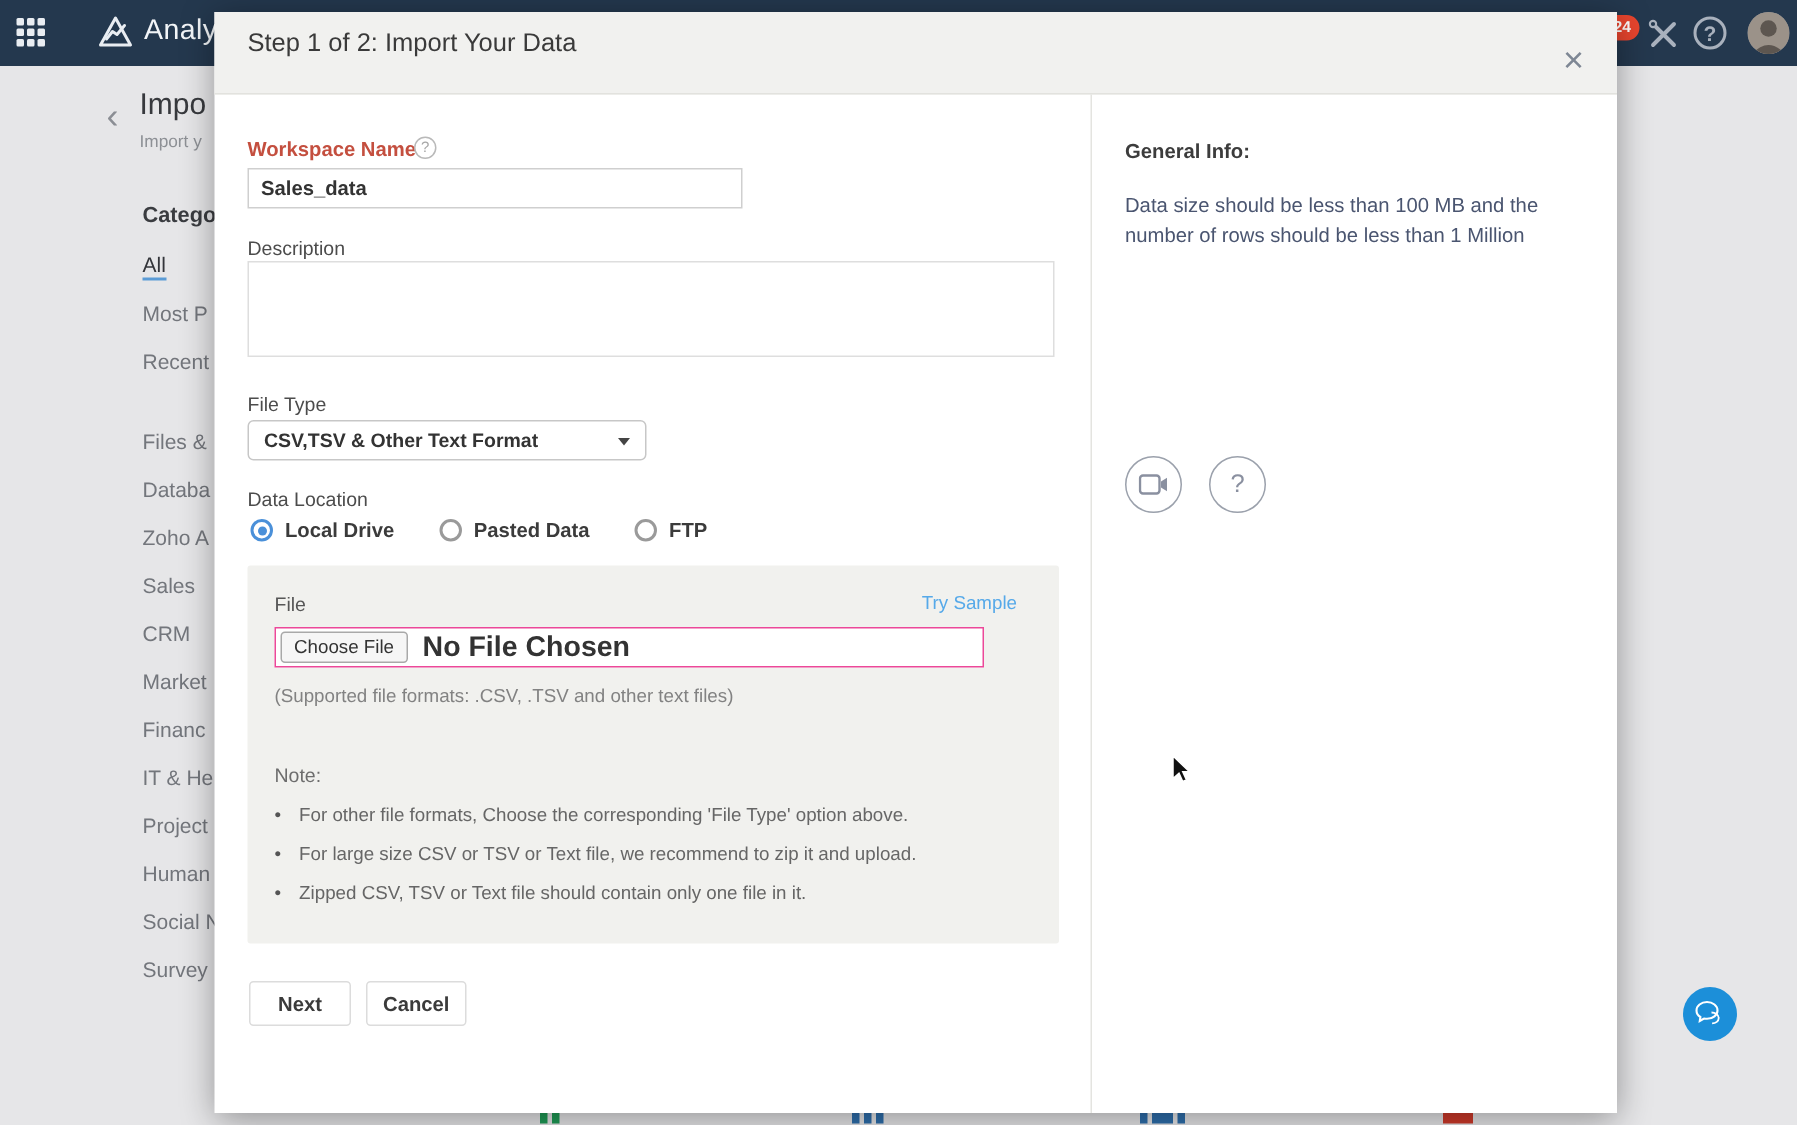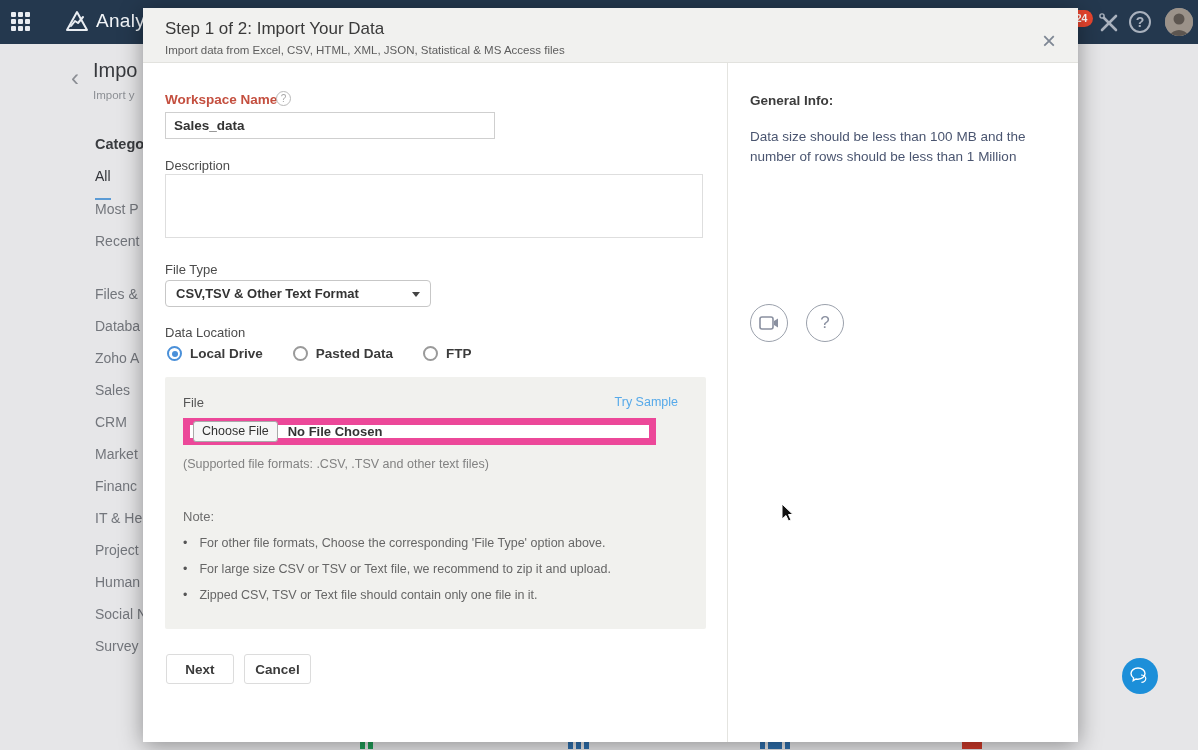--- a/index.html
+++ b/index.html
@@ -22,21 +22,21 @@
     background:#8d9097; overflow:hidden; z-index:6; cursor:pointer; }
   .avatar svg { display:block; }
 
   
   .bgpage { position:absolute; inset:44px 0 0 0; background:#e6e6e8; }
   .back-chevron { position:absolute; left:71px; top:24px; font-size:24px; color:#8b8e94; line-height:20px; cursor:pointer; }
   .bg-heading { position:absolute; left:93px; top:15px; font-size:20px; font-weight:normal; color:#37393d; white-space:nowrap; }
   .bg-subheading { position:absolute; left:93px; top:45px; font-size:11.5px; color:#8d9095; white-space:nowrap; }
   .cat-label { position:absolute; left:95px; top:92px; font-size:14.5px; font-weight:bold; color:#3a3c40; white-space:nowrap; }
   .cat-item { position:absolute; left:95px; font-size:14px; color:#73767c; white-space:nowrap; cursor:pointer; }
-  .cat-item.active { color:#33353a; border-bottom:2px solid #5b9bd5; padding-bottom:14px; }
+  .cat-item.active { color:#33353a; border-bottom:2px solid #5b9bd5; padding-bottom:1px; }
 
   
   .frag { position:absolute; height:8px; display:flex; gap:3px; }
   .frag i { display:block; width:5px; height:8px; }
 
   
   .modal { position:absolute; left:143px; top:8px; width:935px; height:734px; background:#fff; z-index:10;
     box-shadow:0 4px 22px rgba(0,0,0,.38); }
   .modal-header { position:absolute; left:0; top:0; right:0; height:55px; background:#f1f1ef; border-bottom:1px solid #e2e2de; }
   .modal-title { position:absolute; left:22px; top:11px; font-size:17px; font-weight:normal; color:#3a3a3a; }
@@ -59,25 +59,25 @@
   .radio-row { position:absolute; left:24px; top:338px; display:flex; align-items:center; gap:30px; }
   .radio-opt { display:flex; align-items:center; gap:8px; cursor:pointer; }
   .radio-opt .lbl { font-size:13.5px; font-weight:bold; color:#3b3b3b; }
   .rb { width:15px; height:15px; border-radius:50%; border:2px solid #9a9a9a; position:relative; background:#fff; }
   .rb.on { border-color:#4a90d9; }
   .rb.on::after { content:""; position:absolute; left:2.5px; top:2.5px; width:6px; height:6px; border-radius:50%; background:#4a90d9; }
 
   .file-panel { position:absolute; left:22px; top:369px; width:541px; height:252px; background:#f1f1ee; border-radius:2px; }
   .fp-file-label { position:absolute; left:18px; top:18px; font-size:13px; color:#565656; }
   .try-sample { position:absolute; right:28px; top:18px; font-size:12.5px; color:#56a9e9; cursor:pointer; }
-  .file-row { position:absolute; left:18px; top:41px; width:473px; height:27px; background:#fff; border:7px solid #ec4899;
+  .file-row { position:absolute; left:18px; top:41px; width:473px; height:27px; background:#fff; border:1px solid #ec4899;
     display:flex; align-items:center; }
   .choose-btn { margin-left:3px; height:21px; padding:0 8px; background:#f6f6f6; border:1px solid #a9a9a9; border-radius:3px;
     font-size:12.5px; color:#333; line-height:19px; cursor:pointer; }
-  .no-file { margin-left:10px; font-size:13px; font-weight:bold; color:#333; }
+  .no-file { margin-left:10px; font-size:19px; font-weight:bold; color:#333; }
   .supported { position:absolute; left:18px; top:80px; font-size:12.5px; color:#828282; }
   .note-label { position:absolute; left:18px; top:132px; font-size:13px; color:#6d6d6d; }
   .bullet { position:absolute; left:18px; font-size:12.5px; color:#666; }
   .bullet::before { content:"•"; margin-right:12px; color:#555; }
 
   .btn { position:absolute; top:646px; height:30px; background:#fff; border:1px solid #dcdcdc; border-radius:3px;
     font-family:"Liberation Sans",sans-serif; font-size:13.5px; font-weight:bold; color:#3b3b3b; cursor:pointer; }
   .btn-next { left:23px; width:68px; }
   .btn-cancel { left:101px; width:67px; }
 
@@ -177,21 +177,20 @@
       <i style="background:#2e6fad"></i>
   </div>
   <div class="frag" style="left:962px; top:697px">
     <i style="background:#cf3a2a; width:20px"></i>
   </div>
 </div>
 
 <div class="modal">
   <div class="modal-header">
     <div class="modal-title">Step 1 of 2: Import Your Data</div>
-    <div class="modal-subtitle">Import data from Excel, CSV, HTML, XML, JSON, Statistical &amp; MS Access files</div>
     <span class="close-x">×</span>
   </div>
 
   <div class="field-label ws-label">Workspace Name</div>
   <span class="ws-help">?</span>
   <input class="ws-input" type="text" value="Sales_data" style="">
 
   <div class="field-label" style="left:22px; top:150px">Description</div>
   <textarea class="desc-textarea" style=""></textarea>
 

